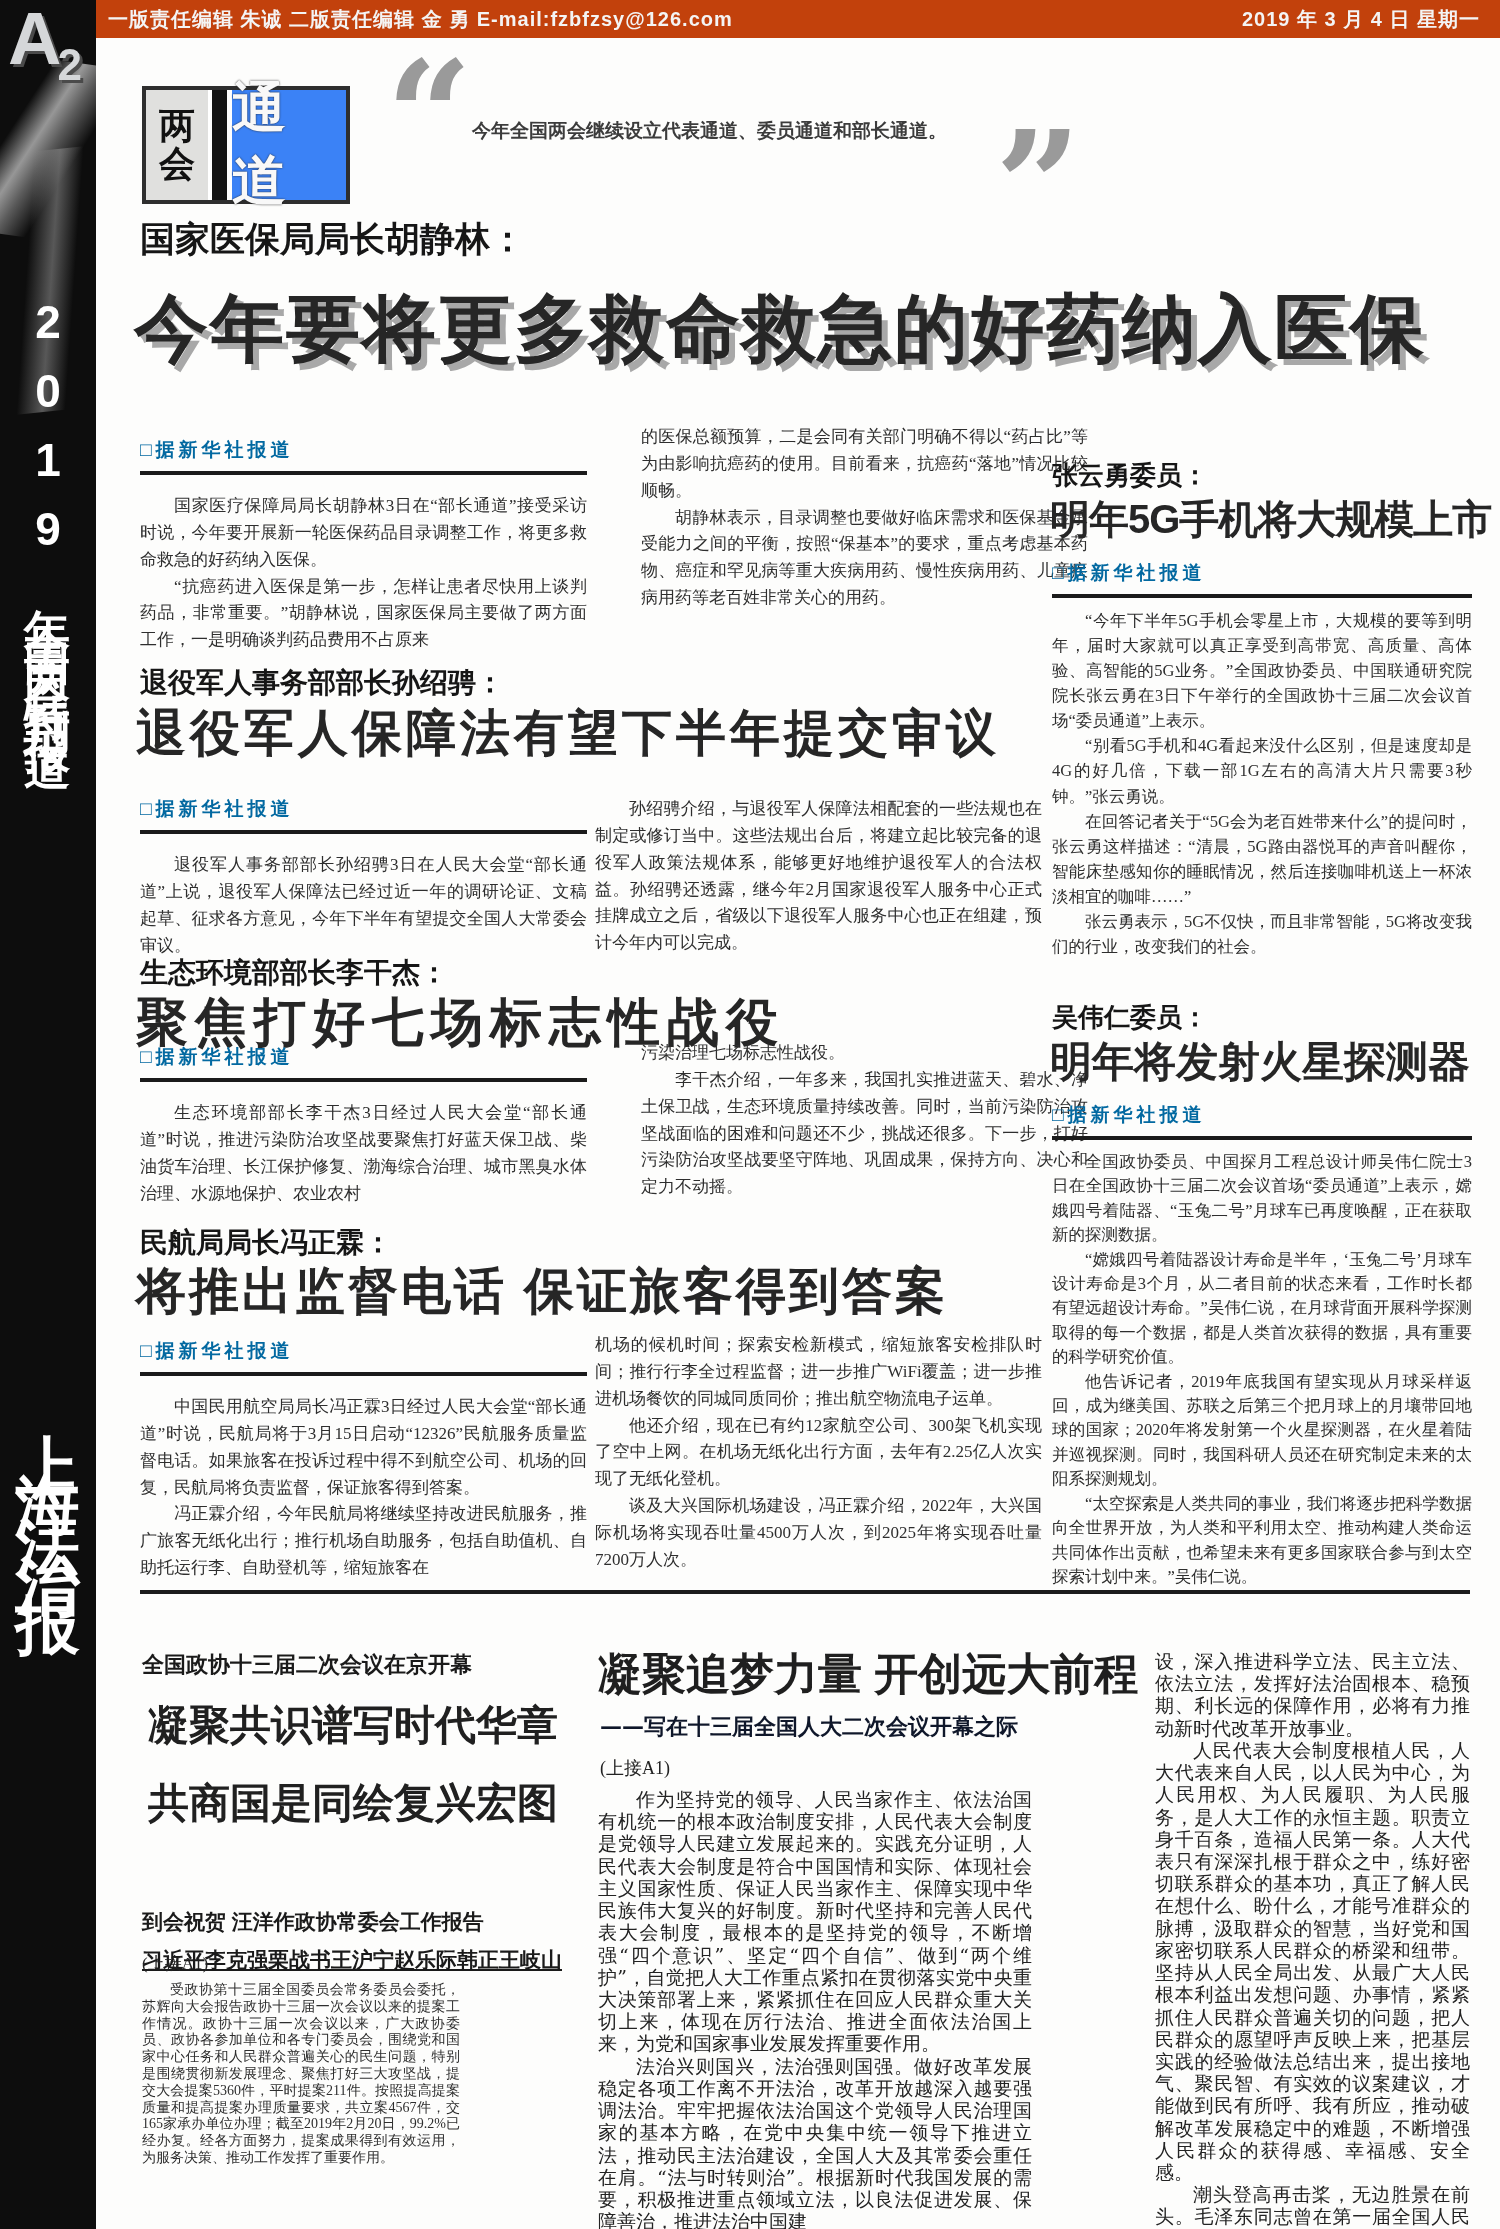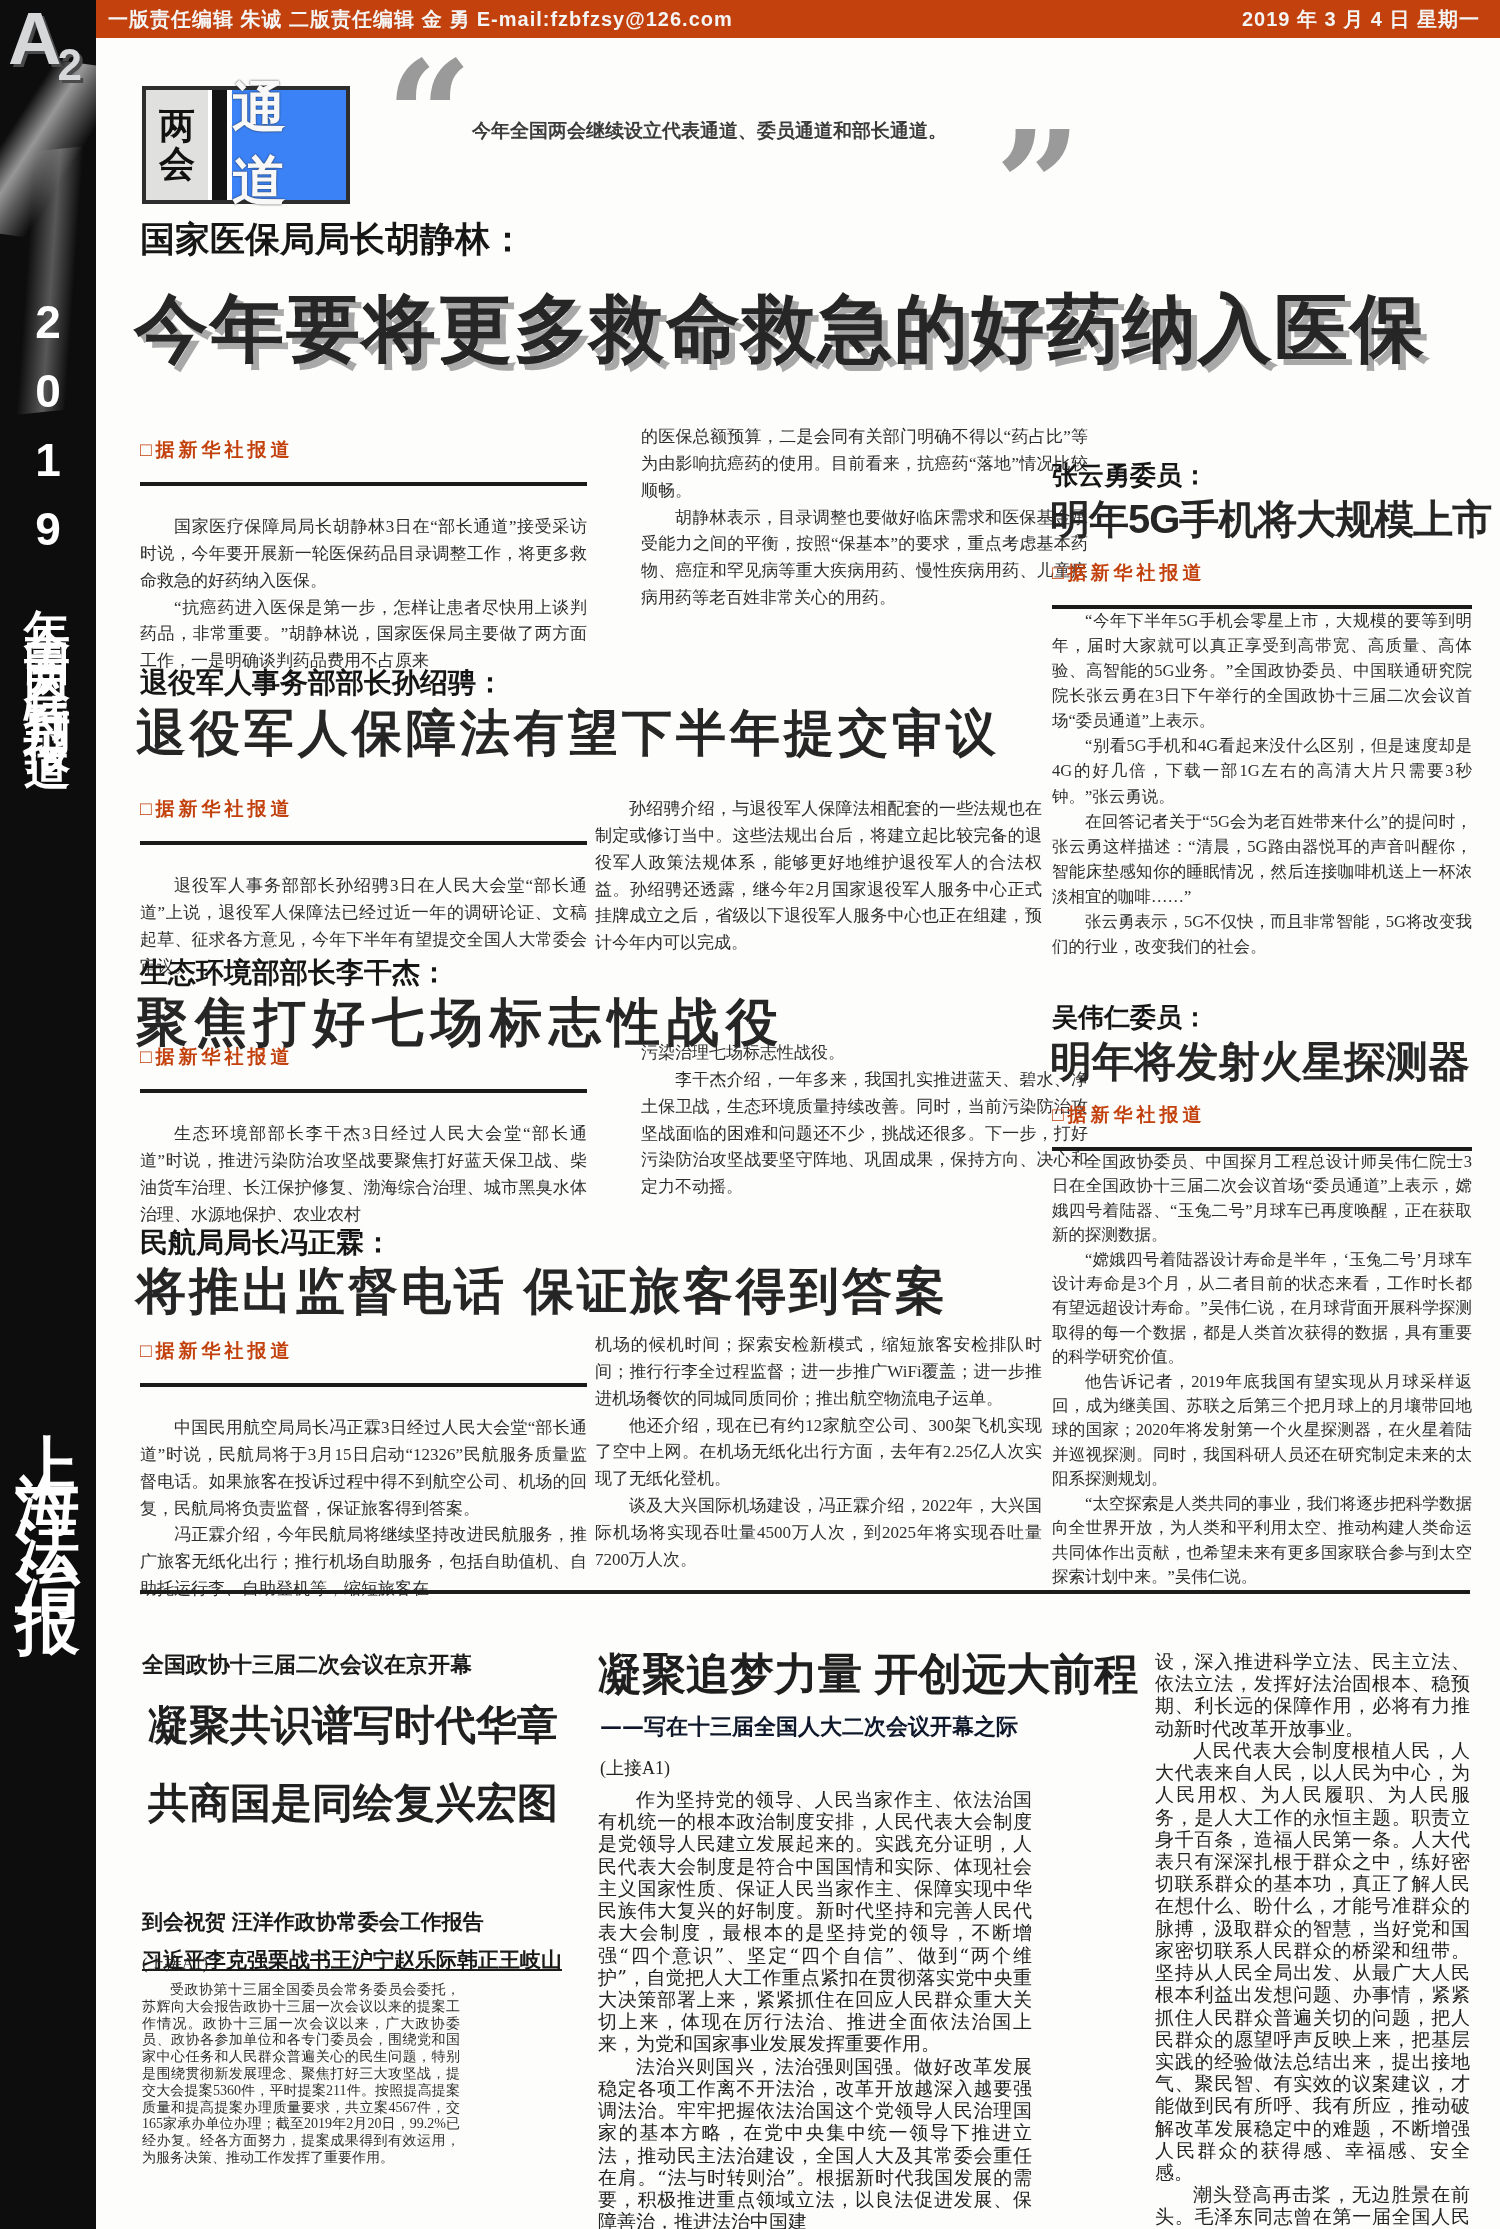--- a/index.html
+++ b/index.html
@@ -37,22 +37,22 @@
               color:#f8f8f8;font-weight:900;font-size:54px;letter-spacing:4px;
               text-shadow:0 0 2px #222;}
   .qmark{font-family:"DejaVu Serif",serif;color:#9a9a9a;font-size:150px;line-height:1;font-weight:bold;}
   #quote-text{left:472px;top:118px;width:620px;font-family:"Liberation Serif","DejaVu Serif",serif;
               font-size:19px;font-weight:bold;color:#3c3c3c;}
   
   .kicker{font-weight:bold;color:#161616;white-space:nowrap;}
   .headline{font-weight:900;color:#262626;white-space:nowrap;}
   #lead-headline{font-size:74px;letter-spacing:2px;text-shadow:6px 6px 0 #a8a8a8;}
   
-  .tag{font-weight:bold;font-size:19px;letter-spacing:4px;color:#c2410c;border-bottom:4px solid #1b1b1b;
-       padding-bottom:19px;margin-bottom:28px;}
+  .tag{font-weight:bold;font-size:19px;letter-spacing:4px;color:#0369a1;border-bottom:4px solid #1b1b1b;
+       padding-bottom:8px;margin-bottom:18px;}
   .body{font-family:"Liberation Serif","DejaVu Serif",serif;font-size:17px;line-height:1.58;
         color:#2e2e2e;text-align:justify;}
   .body p{margin:0;text-indent:2em;}
   .body p.cont{text-indent:0;}
   .col{box-sizing:border-box;}
   
   #rule-sep{left:140px;top:1590px;width:1330px;height:4px;background:#1c1c1c;}
   .bl-kicker{font-weight:bold;font-size:22px;color:#1a1a1a;}
   .bl-headline{font-weight:900;font-size:41px;color:#202020;line-height:78px;white-space:nowrap;}
   .bl-sub{font-weight:bold;font-size:21px;color:#1a1a1a;white-space:nowrap;}

